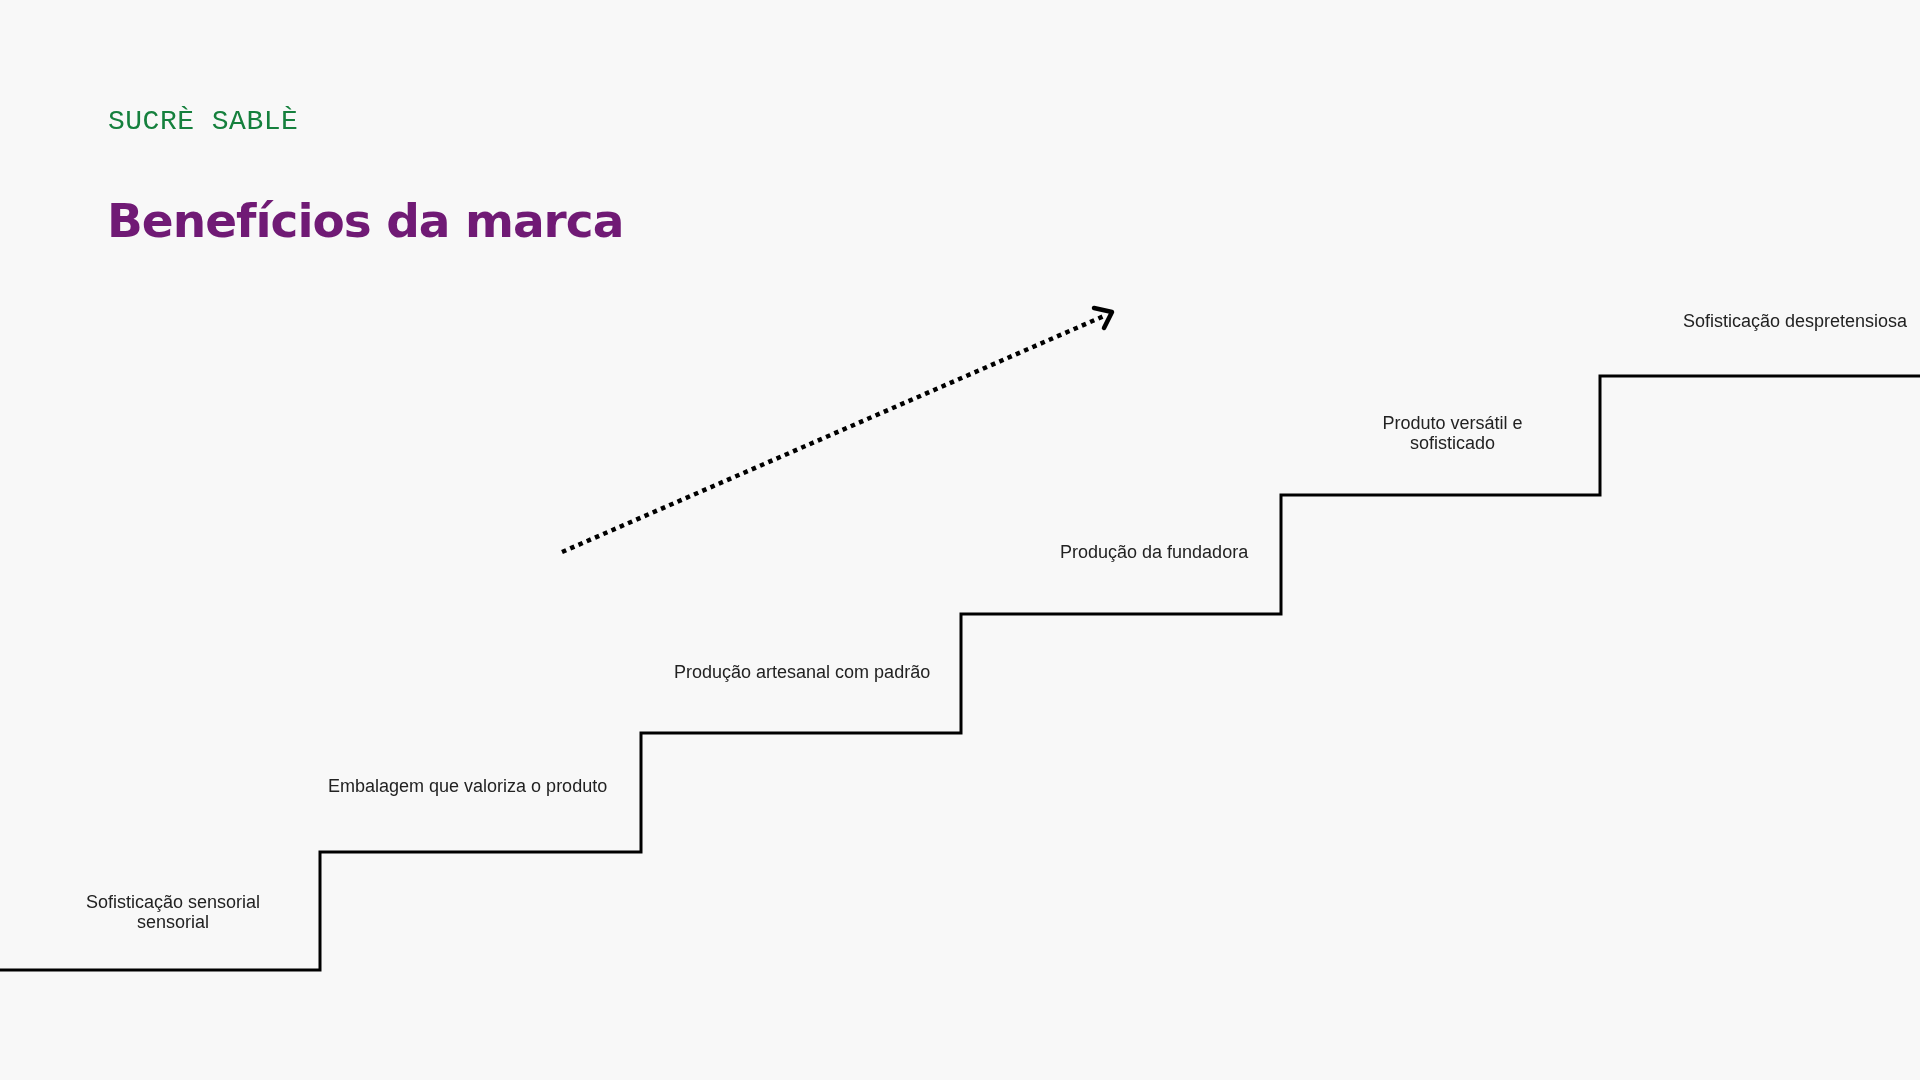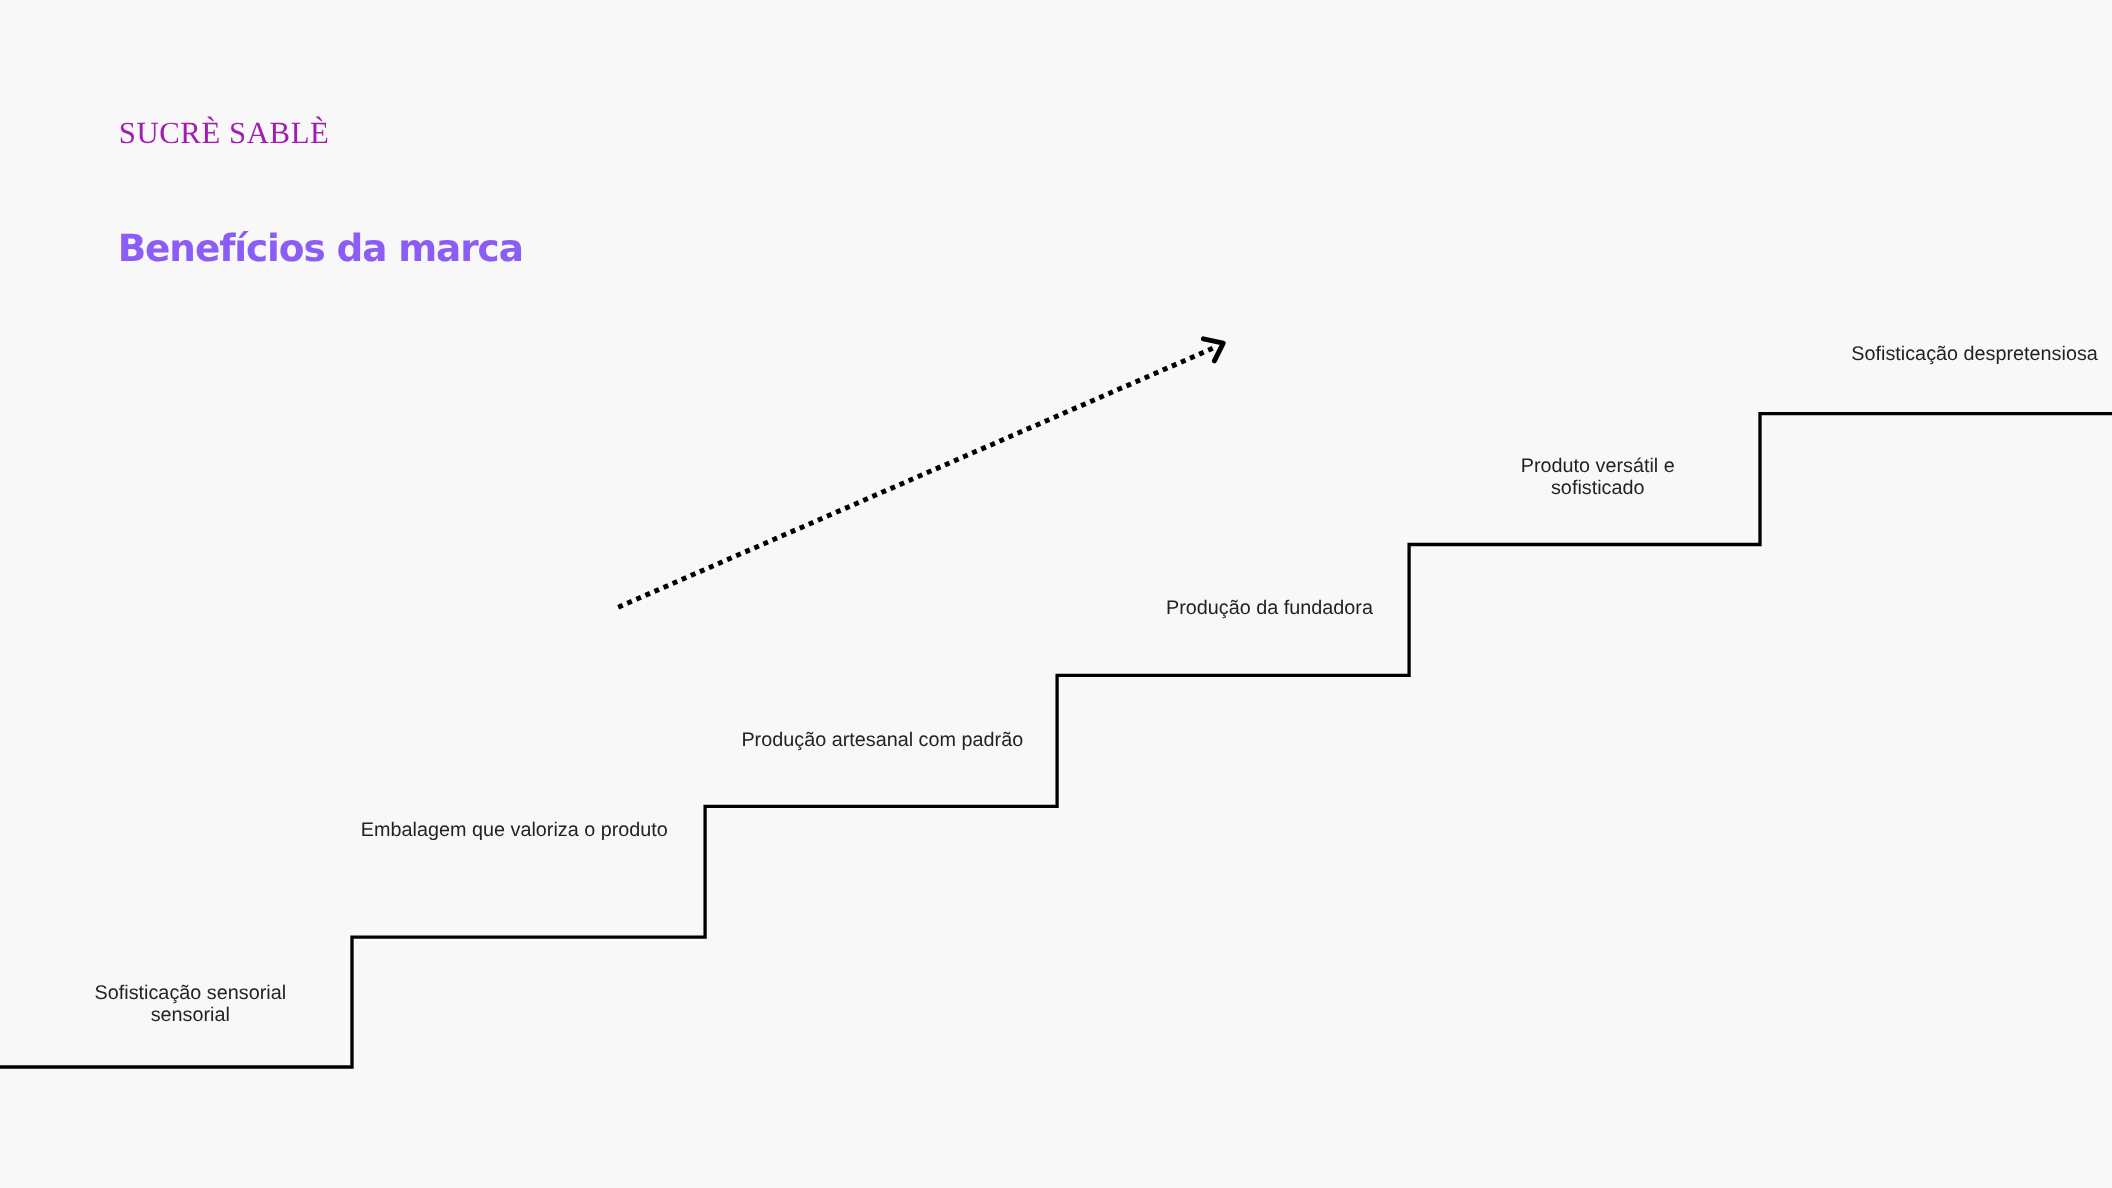--- a/index.html
+++ b/index.html
@@ -3,27 +3,27 @@
   <meta charset="utf-8">
   <style>
     html, body { margin: 0; padding: 0; }
     body {
       width: 1920px; height: 1080px; position: relative; overflow: hidden;
       background: #f8f8f8; color: #111;
       font-family: "Liberation Sans", sans-serif;
     }
     .logo {
       position: absolute; left: 108px; top: 106px;
-      font-family: Liberation Serif, serif; font-size: 28px; letter-spacing: 0.5px;
-      color: #a21caf; font-weight: normal;
+      font-family: Liberation Mono, monospace; font-size: 28px; letter-spacing: 0.5px;
+      color: #15803d; font-weight: normal;
     }
     .title {
-      position: absolute; left: 107px; top: 206px;
-      font-family: "DejaVu Sans", sans-serif; font-weight: bold; font-size: 34px;
-      letter-spacing: -1px; color: #8b5cf6; margin: 0;
+      position: absolute; left: 107px; top: 193px;
+      font-family: "DejaVu Sans", sans-serif; font-weight: bold; font-size: 47px;
+      letter-spacing: -1px; color: #701a75; margin: 0;
     }
     svg.stairs { position: absolute; left: 0; top: 0; }
     .label {
       position: absolute; font-family: "Liberation Sans", sans-serif;
       font-size: 18px; line-height: 20px; color: #222;
     }
     .label.right { text-align: center; }
   </style>
 </head>
 <body>
@@ -37,21 +37,21 @@
     <line x1="562" y1="552" x2="1104" y2="316" stroke="#000" stroke-width="4.5" stroke-dasharray="4.5 4.5"></line>
     <polyline points="1094,308 1112,312 1104,328" fill="none" stroke="#000" stroke-width="4.5" stroke-linecap="round" stroke-linejoin="round"></polyline>
   </g>
 </svg>
 
 <div class="label right" style="left:60px; top:892px; width:226px;">
   <div>Sofisticação sensorial</div>
   <div>sensorial</div>
 </div>
 
-<div class="label" style="left:328px; top:744px;text-align:center;">
+<div class="label" style="left:328px; top:776px;text-align:center;">
   <div>Embalagem que valoriza o produto</div>
 </div>
 
 <div class="label" style="left:674px; top:662px;text-align:center;">
   <div>Produção artesanal com padrão</div>
 </div>
 
 <div class="label" style="left:1060px; top:542px;">
   <div>Produção da fundadora</div>
 </div>

